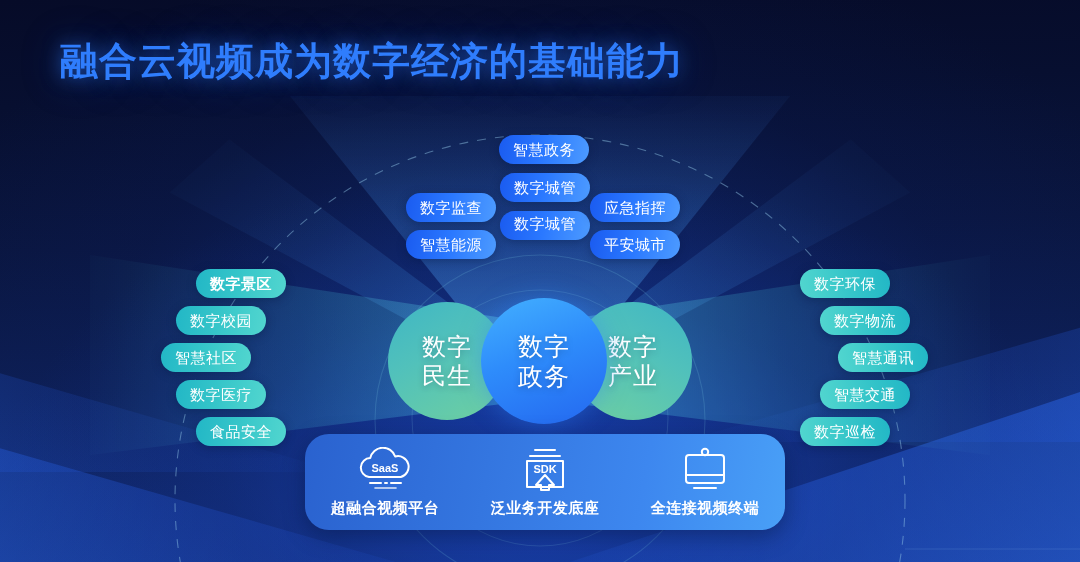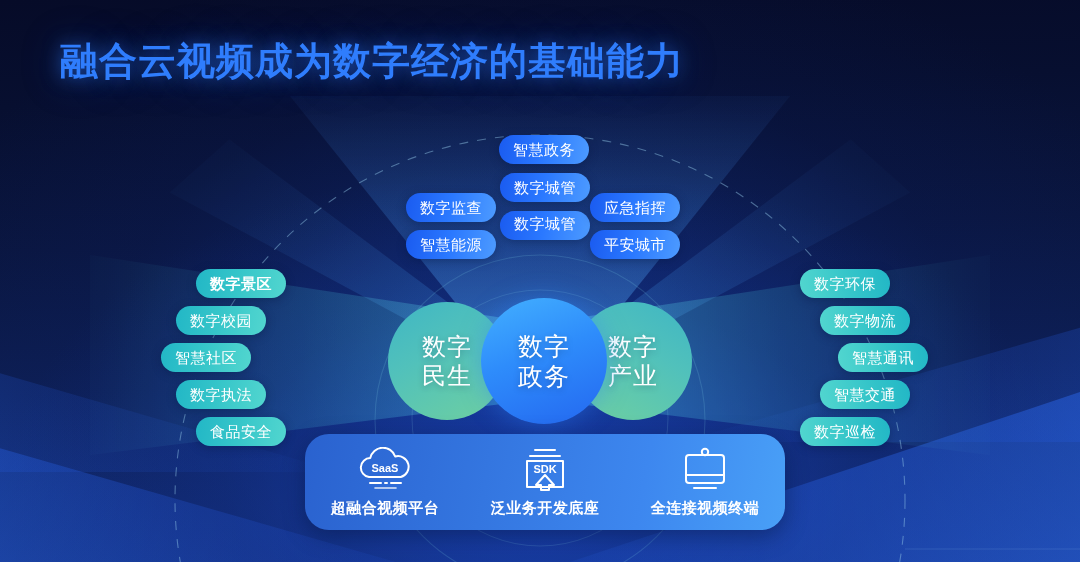--- a/index.html
+++ b/index.html
@@ -192,21 +192,21 @@
   <div class="tag blue" style="left:500px; top:173px;">数字城管</div>
   <div class="tag blue" style="left:406px; top:193px;">数字监查</div>
   <div class="tag blue" style="left:500px; top:211px;font-family:Liberation Mono, monospace;">数字城管</div>
   <div class="tag blue" style="left:590px; top:193px;">应急指挥</div>
   <div class="tag blue" style="left:406px; top:230px;">智慧能源</div>
   <div class="tag blue" style="left:590px; top:230px;">平安城市</div>
 
   <div class="tag teal" style="left:196px; top:269px;font-weight:bold;">数字景区</div>
   <div class="tag teal" style="left:176px; top:306px;">数字校园</div>
   <div class="tag teal" style="left:161px; top:343px;">智慧社区</div>
-  <div class="tag teal" style="left:176px; top:380px;">数字执法</div>
+  <div class="tag teal" style="left:176px; top:380px;">数字医疗</div>
   <div class="tag teal" style="left:196px; top:417px;">食品安全</div>
 
   <div class="tag teal-r" style="left:800px; top:269px;">数字环保</div>
   <div class="tag teal-r" style="left:820px; top:306px;">数字物流</div>
   <div class="tag teal-r" style="left:838px; top:343px;">智慧通讯</div>
   <div class="tag teal-r" style="left:820px; top:380px;">智慧交通</div>
   <div class="tag teal-r" style="left:800px; top:417px;">数字巡检</div>
 
   <div id="circles">
     <div class="circle" id="circle-minsheng">

